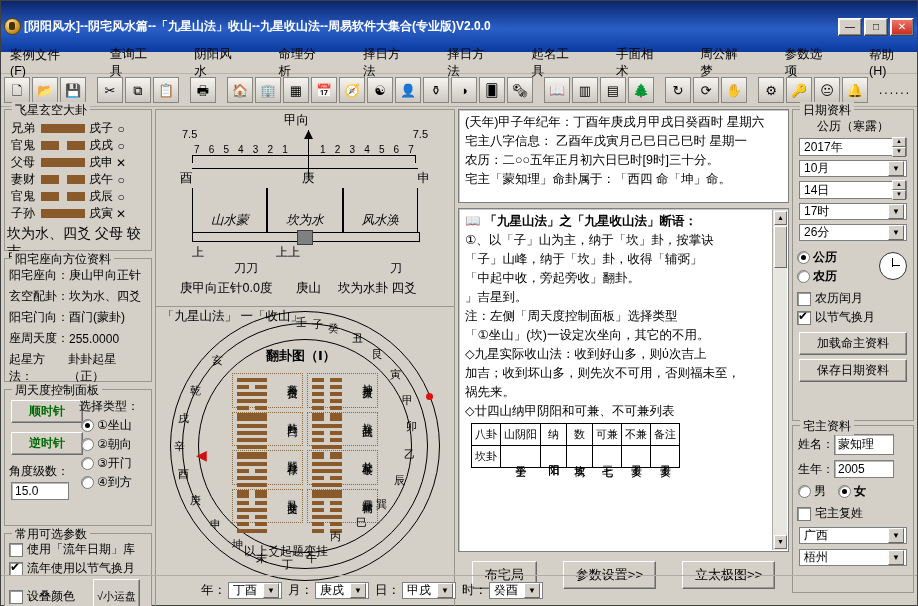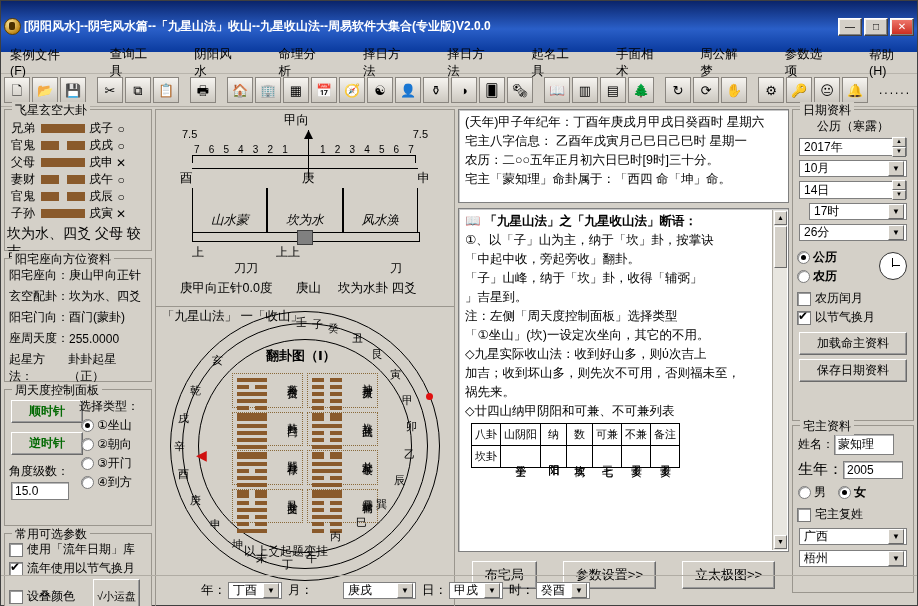--- a/index.html
+++ b/index.html
@@ -698,22 +698,22 @@
         <div>农历：二○○五年正月初六日巳时[9时]三十分。</div>
         <div>宅主「蒙知理」命卦属于：「西四 命「坤」命。</div>
       </div>
 
       <div class="white-panel" style="height:336px;margin-top:5px;position:relative;padding-right:20px;">
         <div style="display:flex;align-items:flex-start;gap:4px;">
           <span>📖</span>
           <span style="font-weight:bold;">「九星山法」之「九星收山法」断语：</span>
         </div>
         <div>①、以「子」山为主，纳于「坎」卦，按掌诀</div>
+        <div>「子」山峰，纳于「坎」卦，收得「辅弼」</div>
         <div>「中起中收，旁起旁收」翻卦。</div>
-        <div>「子」山峰，纳于「坎」卦，收得「辅弼」</div>
         <div>」吉星到。</div>
         <div>注：左侧「周天度控制面板」选择类型</div>
         <div>「①坐山」(坎)一设定次坐向，其它的不用。</div>
         <div>◇九星实际收山法：收到好山多，则ύ次吉上</div>
         <div>加吉；收到坏山多，则先次不可用，否则福未至，</div>
         <div>祸先来。</div>
         <div>◇廿四山纳甲阴阳和可兼、不可兼列表</div>
 
         <table class="mini-table">
           <tbody>
@@ -767,21 +767,21 @@
           <span>10月</span>
           <span class="arrow">▼</span>
         </div>
         <div class="spin" style="margin:4px 6px 0 6px;">
           <span>14日</span>
           <span class="updown">
               <div>▲</div>
               <div>▼</div>
             </span>
         </div>
-        <div class="combo" style="margin:4px 6px 0 16px;">
+        <div class="combo" style="margin:4px 6px 0 6px;">
           <span>17时</span>
           <span class="arrow">▼</span>
         </div>
         <div class="combo" style="margin:4px 6px 0 6px;">
           <span>26分</span>
           <span class="arrow">▼</span>
         </div>
 
         <div style="display:flex;align-items:center;margin-top:6px;">
           <div style="flex:1 1 auto;font-weight:bold;">
@@ -810,21 +810,21 @@
         <div class="btn" style="margin:4px 6px 0 6px;">保存日期资料</div>
       </div>
 
       <div class="group" style="height:166px;">
         <div class="legend">宅主资料</div>
         <div style="display:flex;align-items:center;margin:8px 0 0 5px;">
           <span style="font-size:12px;">姓名：</span>
           <span class="txtbox" style="width:52px;">蒙知理</span>
         </div>
         <div style="display:flex;align-items:center;margin:5px 0 0 5px;">
-          <span style="font-size:15px;">生年：</span>
+          <span style="font-size:12px;">生年：</span>
           <span class="txtbox" style="width:52px;">2005</span>
         </div>
         <div style="display:flex;margin:5px 0 0 5px;">
           <div class="rbrow" style="margin:0;">
             <span class="radio"></span>
             <span>男</span>
           </div>
           <div class="rbrow" style="margin:0 0 0 12px;">
             <span class="radio on"></span>
             <span style="font-weight:bold;">女</span>
@@ -846,21 +846,21 @@
     </div>
   </div>
 
   <div class="bottom">
     <span class="lbl" style="margin-left:196px;">年：</span>
     <span class="combo" style="width:54px;">
       <span>丁酉</span>
       <span class="arrow">▼</span>
     </span>
     <span class="lbl">月：</span>
-    <span class="combo" style="width:73px;margin-left:28px;">
+    <span class="combo" style="width:54px;">
       <span>庚戌</span>
       <span class="arrow">▼</span>
     </span>
     <span class="lbl">日：</span>
     <span class="combo" style="width:54px;">
       <span>甲戌</span>
       <span class="arrow">▼</span>
     </span>
     <span class="lbl">时：</span>
     <span class="combo" style="width:54px;">

